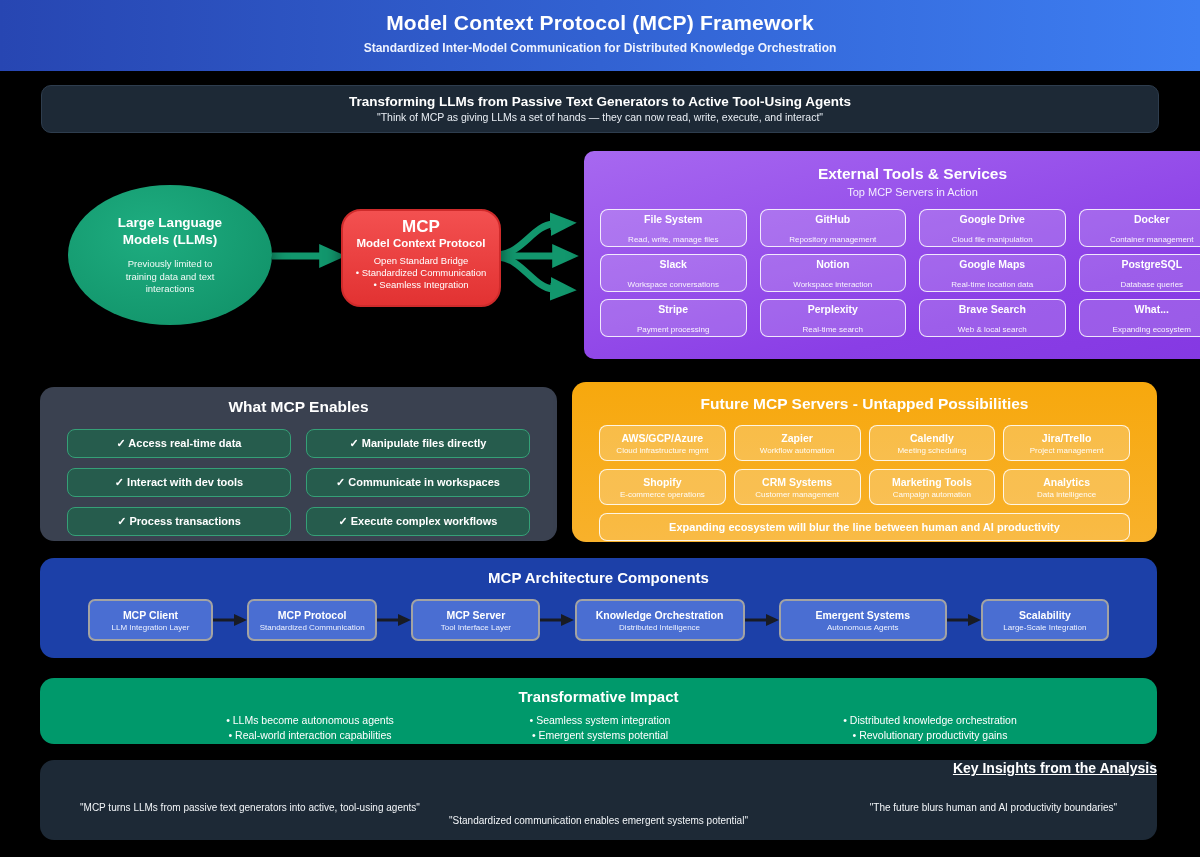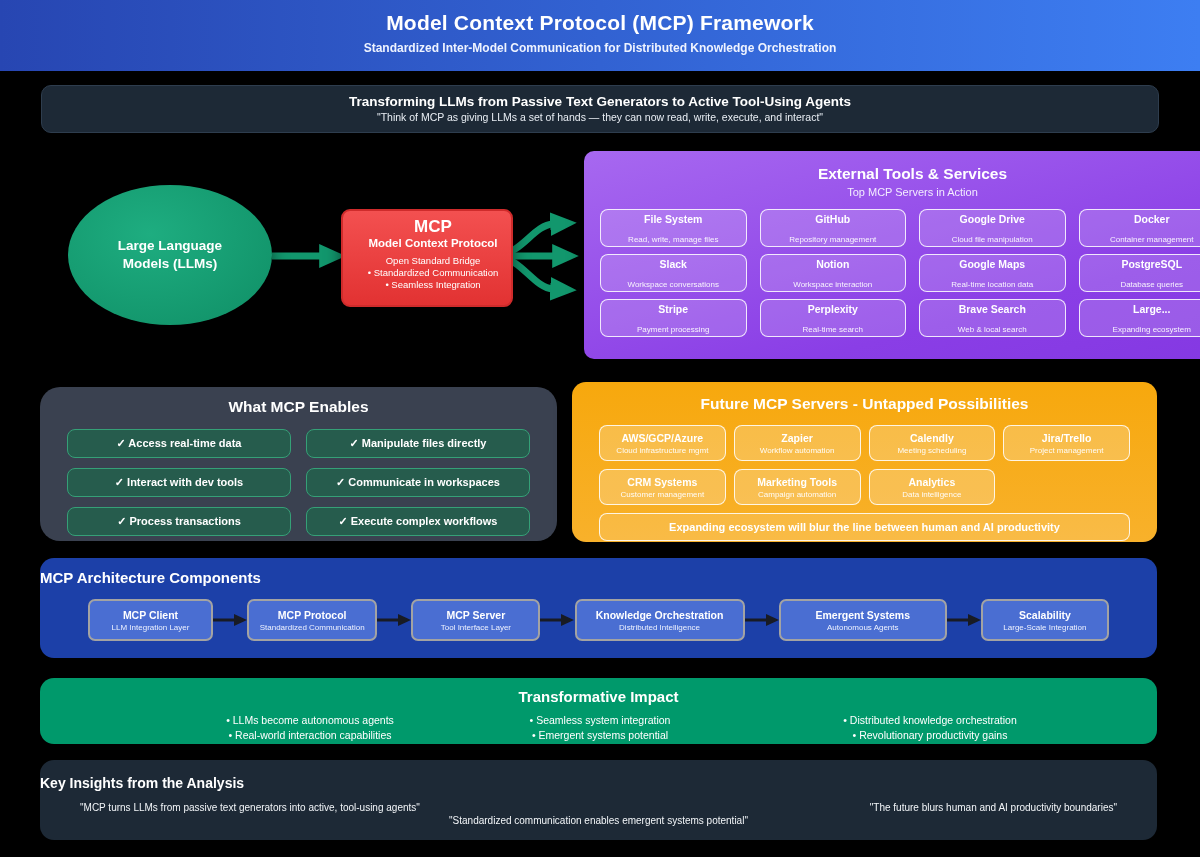--- a/index.html
+++ b/index.html
@@ -22,42 +22,42 @@
   .banner-title{margin-top:8px;font-size:13.5px;font-weight:bold;}
   .banner-quote{margin-top:2px;font-size:10.5px;color:#e9eef4;}
 
   
   .ellipse{position:absolute;left:68px;top:185px;width:204px;height:140px;border-radius:50%;
     background:radial-gradient(ellipse at 40% 35%,#1ead80 0%,#13966c 75%);
     display:flex;flex-direction:column;align-items:center;justify-content:center;text-align:center;}
   .ellipse-title{font-size:13.5px;font-weight:bold;width:150px;line-height:1.3;}
   .ellipse-sub{margin-top:9px;font-size:9.5px;width:116px;line-height:1.35;color:#f2fbf7;}
 
-  .mcp-box{position:absolute;left:341px;top:209px;width:156px;height:94px;border-radius:9px;
-    background:linear-gradient(180deg,#f35050,#e23232);border:2px solid #cf2b2b;text-align:center;padding-left:12px;}
+  .mcp-box{position:absolute;left:341px;top:209px;width:156px;height:94px;border-radius:20px;
+    background:linear-gradient(180deg,#f35050,#e23232);border:2px solid #cf2b2b;text-align:center;}
   .mcp-title{margin-top:6px;font-size:17px;font-weight:bold;}
   .mcp-sub{font-size:11.5px;font-weight:bold;margin-top:0px;}
   .mcp-line{margin-top:6px;font-size:9.5px;}
   .mcp-bullet{font-size:9.5px;margin-top:1px;}
 
   .flow-svg{position:absolute;left:0;top:0;width:1200px;height:857px;pointer-events:none;}
 
   
   .purple-box{position:absolute;left:584px;top:151px;width:657px;height:208px;border-radius:10px;
     background:linear-gradient(165deg,#a768f0 0%,#8a3ee6 70%,#8438e2 100%);}
   .purple-title{text-align:center;margin-top:14px;font-size:15.5px;font-weight:bold;}
   .purple-sub{text-align:center;margin-top:3px;font-size:11px;color:#f3ecff;}
   .purple-grid{display:grid;grid-template-columns:repeat(4,1fr);gap:7px 13px;margin:11px 16px 0;}
   .pcard{height:36px;background:rgba(255,255,255,.17);border:1.5px solid rgba(255,255,255,.85);
     border-radius:8px;display:flex;flex-direction:column;align-items:center;justify-content:center;}
   .pcard-name{font-size:10.5px;font-weight:bold;}
   .pcard-desc{font-size:8px;margin-top:10px;color:rgba(255,255,255,.92);}
 
   
-  .enables-box{position:absolute;left:40px;top:387px;width:517px;height:154px;border-radius:20px;
+  .enables-box{position:absolute;left:40px;top:387px;width:517px;height:154px;border-radius:14px;
     background:#3a4150;}
   .enables-title{text-align:center;margin-top:11px;font-size:15.5px;font-weight:bold;}
   .enables-grid{display:grid;grid-template-columns:1fr 1fr;gap:10px 15px;margin:13px 27px 0;}
   .pill{height:27px;background:#265c4d;border:1.5px solid #35a077;border-radius:8px;
     display:flex;align-items:center;justify-content:center;font-size:11px;font-weight:bold;}
 
   
   .orange-box{position:absolute;left:572px;top:382px;width:585px;height:160px;border-radius:14px;
     background:linear-gradient(180deg,#f7a80d,#f8b12b);}
   .orange-title{text-align:center;margin-top:13px;font-size:15.5px;font-weight:bold;}
@@ -66,21 +66,21 @@
     border-radius:8px;display:flex;flex-direction:column;align-items:center;justify-content:center;}
   .ocard-name{font-size:10.5px;font-weight:bold;}
   .ocard-desc{font-size:8px;margin-top:2px;color:rgba(255,255,255,.95);}
   .orange-footer{margin:8px 27px 0;height:26px;background:rgba(255,255,255,.13);
     border:1.5px solid rgba(255,255,255,.85);border-radius:8px;
     display:flex;align-items:center;justify-content:center;font-size:11px;font-weight:bold;}
 
   
   .arch-box{position:absolute;left:40px;top:558px;width:1117px;height:100px;border-radius:14px;
     background:#1c40a8;}
-  .arch-title{margin-top:11px;font-size:15px;font-weight:bold;}
+  .arch-title{text-align:center;margin-top:11px;font-size:15px;font-weight:bold;}
   .arch-row{display:flex;align-items:center;justify-content:space-between;margin:13px 48px 0;}
   .acard{background:#4a6ed2;border:2px solid #a3a3a3;border-radius:7px;height:42px;
     display:flex;flex-direction:column;align-items:center;justify-content:center;
     padding:0 8px;box-sizing:border-box;}
   .acard-name{font-size:10.5px;font-weight:bold;white-space:nowrap;}
   .acard-desc{font-size:8px;margin-top:2px;color:#eef2ff;white-space:nowrap;}
   .arch-arrow{flex:0 0 auto;display:flex;align-items:center;}
 
   
   .impact-box{position:absolute;left:40px;top:678px;width:1117px;height:66px;border-radius:14px;
@@ -88,21 +88,21 @@
   .impact-title{text-align:center;margin-top:10px;font-size:15px;font-weight:bold;}
   .impact-col{position:absolute;top:35px;transform:translateX(-50%);text-align:center;
     font-size:10.5px;line-height:1.45;white-space:nowrap;}
   .impact-col-1{left:270px;}
   .impact-col-2{left:560px;}
   .impact-col-3{left:890px;}
 
   
   .insights-box{position:absolute;left:40px;top:760px;width:1117px;height:80px;border-radius:14px;
     background:#1d2936;}
-  .insights-title{text-align:left;margin-top:15px;font-size:14px;font-weight:bold;}
+  .insights-title{text-align:right;font-size:14px;font-weight:bold;text-decoration:underline;}
   .quote{position:absolute;font-size:10px;color:#f2f5f8;white-space:nowrap;}
   .quote-1{left:40px;top:42px;}
   .quote-2{left:50%;transform:translateX(-50%);top:55px;}
   .quote-3{right:40px;top:42px;}
 </style>
 </head>
 <body>
 
 <div class="stage">
 
@@ -123,20 +123,21 @@
       </marker>
     </defs>
     <path d="M 272 256 L 322 256" stroke="#12976d" stroke-width="7" fill="none" marker-end="url(#ah)"></path>
     <path d="M 499 255 C 522 253 534 225 553 224" stroke="#12976d" stroke-width="7" fill="none" marker-end="url(#ah)"></path>
     <path d="M 499 256 L 555 256" stroke="#12976d" stroke-width="7" fill="none" marker-end="url(#ah)"></path>
     <path d="M 499 257 C 522 259 534 288 553 289" stroke="#12976d" stroke-width="7" fill="none" marker-end="url(#ah)"></path>
   </svg>
 
   <div class="ellipse shadow">
     <div class="ellipse-title">Large Language Models (LLMs)</div>
+    <div class="ellipse-sub">Previously limited to training data and text interactions</div>
   </div>
 
   <div class="mcp-box shadow">
     <div class="mcp-title">MCP</div>
     <div class="mcp-sub">Model Context Protocol</div>
     <div class="mcp-line">Open Standard Bridge</div>
     <div class="mcp-bullet">• Standardized Communication</div>
     <div class="mcp-bullet">• Seamless Integration</div>
   </div>
 
@@ -182,21 +183,21 @@
       </div>
       <div class="pcard">
         <div class="pcard-name">Perplexity</div>
         <div class="pcard-desc">Real-time search</div>
       </div>
       <div class="pcard">
         <div class="pcard-name">Brave Search</div>
         <div class="pcard-desc">Web &amp; local search</div>
       </div>
       <div class="pcard">
-        <div class="pcard-name">Large...</div>
+        <div class="pcard-name">What...</div>
         <div class="pcard-desc">Expanding ecosystem</div>
       </div>
     </div>
   </div>
 
   <div class="enables-box shadow">
     <div class="enables-title">What MCP Enables</div>
     <div class="enables-grid">
       <div class="pill">✓ Access real-time data</div>
       <div class="pill">✓ Manipulate files directly</div>
@@ -220,20 +221,24 @@
       </div>
       <div class="ocard">
         <div class="ocard-name">Calendly</div>
         <div class="ocard-desc">Meeting scheduling</div>
       </div>
       <div class="ocard">
         <div class="ocard-name">Jira/Trello</div>
         <div class="ocard-desc">Project management</div>
       </div>
       <div class="ocard">
+        <div class="ocard-name">Shopify</div>
+        <div class="ocard-desc">E-commerce operations</div>
+      </div>
+      <div class="ocard">
         <div class="ocard-name">CRM Systems</div>
         <div class="ocard-desc">Customer management</div>
       </div>
       <div class="ocard">
         <div class="ocard-name">Marketing Tools</div>
         <div class="ocard-desc">Campaign automation</div>
       </div>
       <div class="ocard">
         <div class="ocard-name">Analytics</div>
         <div class="ocard-desc">Data intelligence</div>

